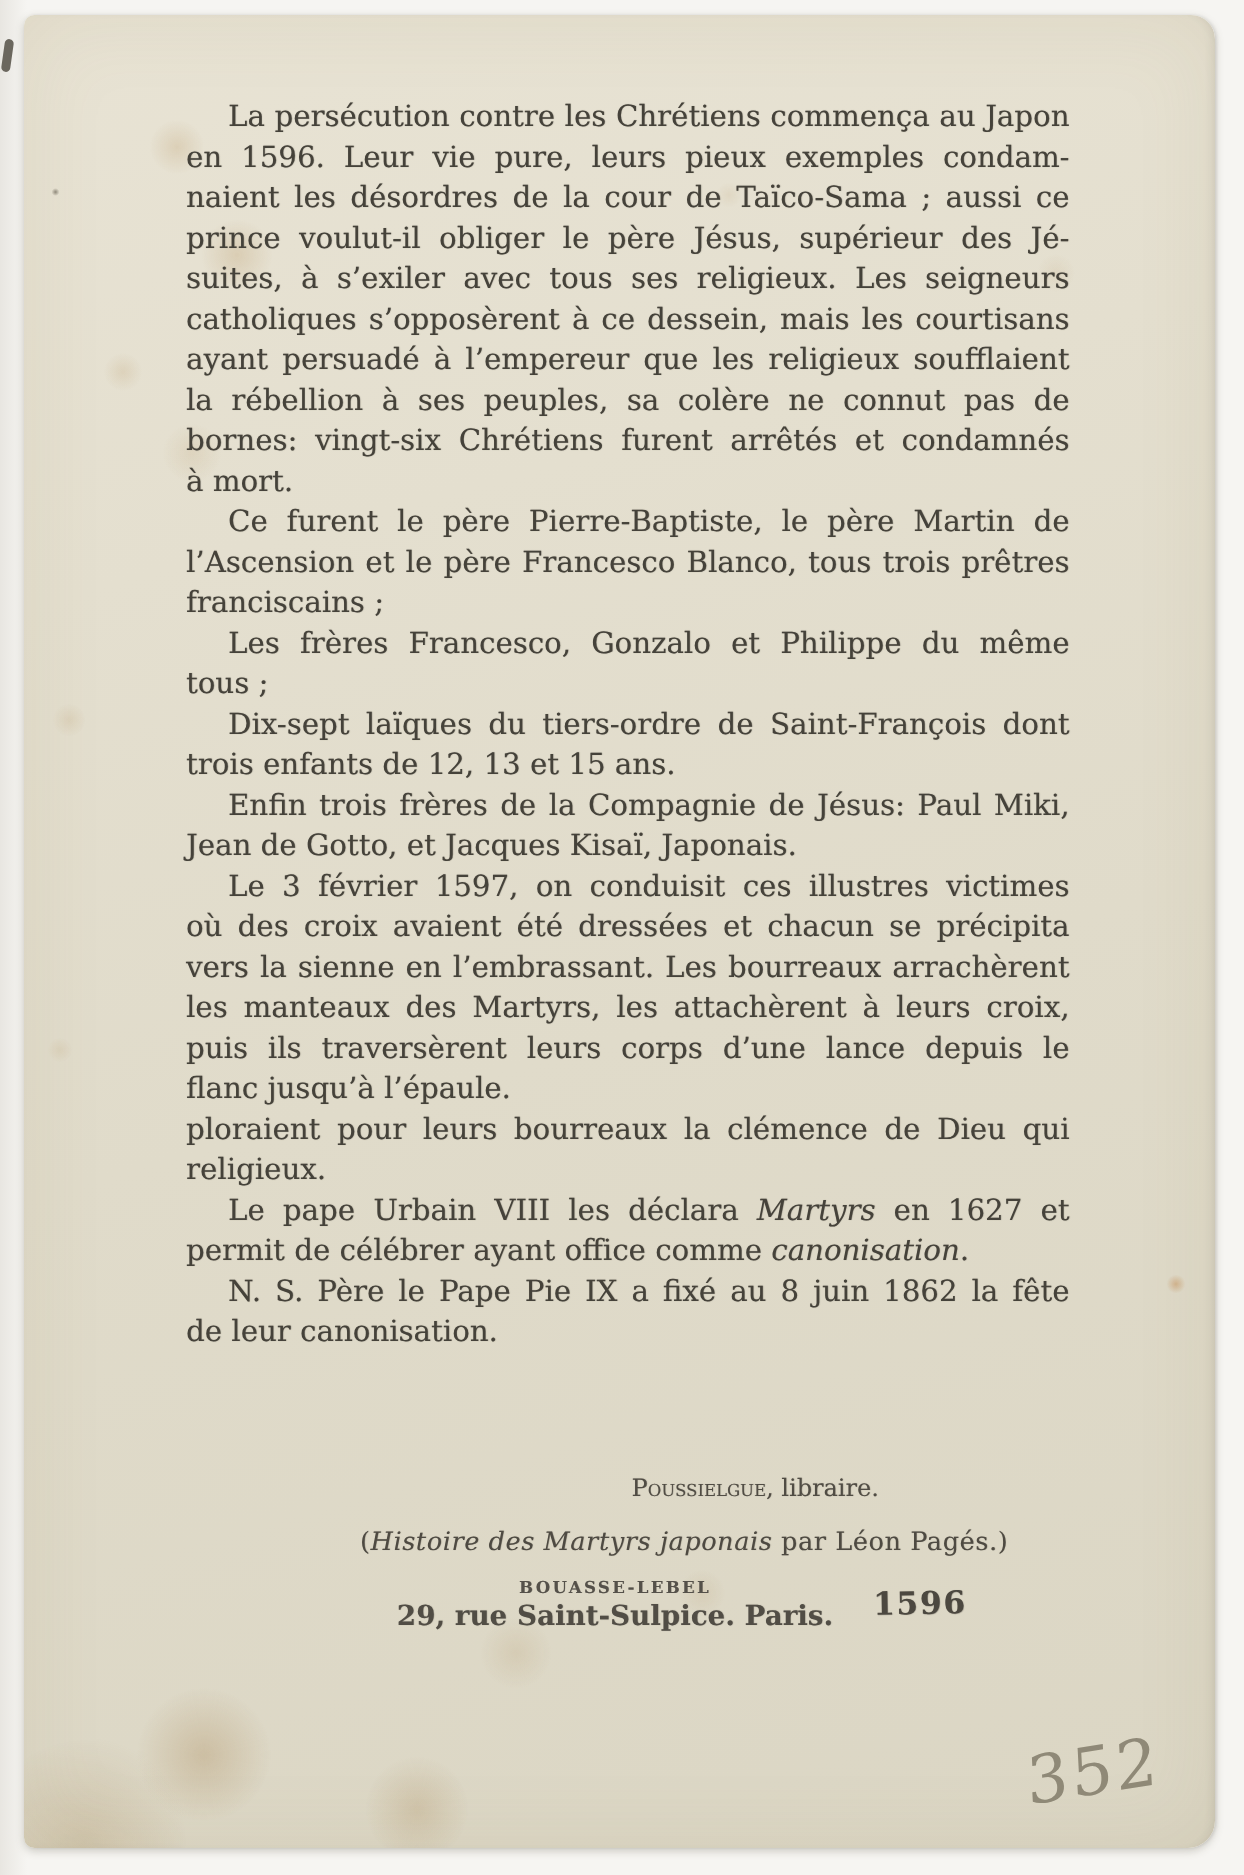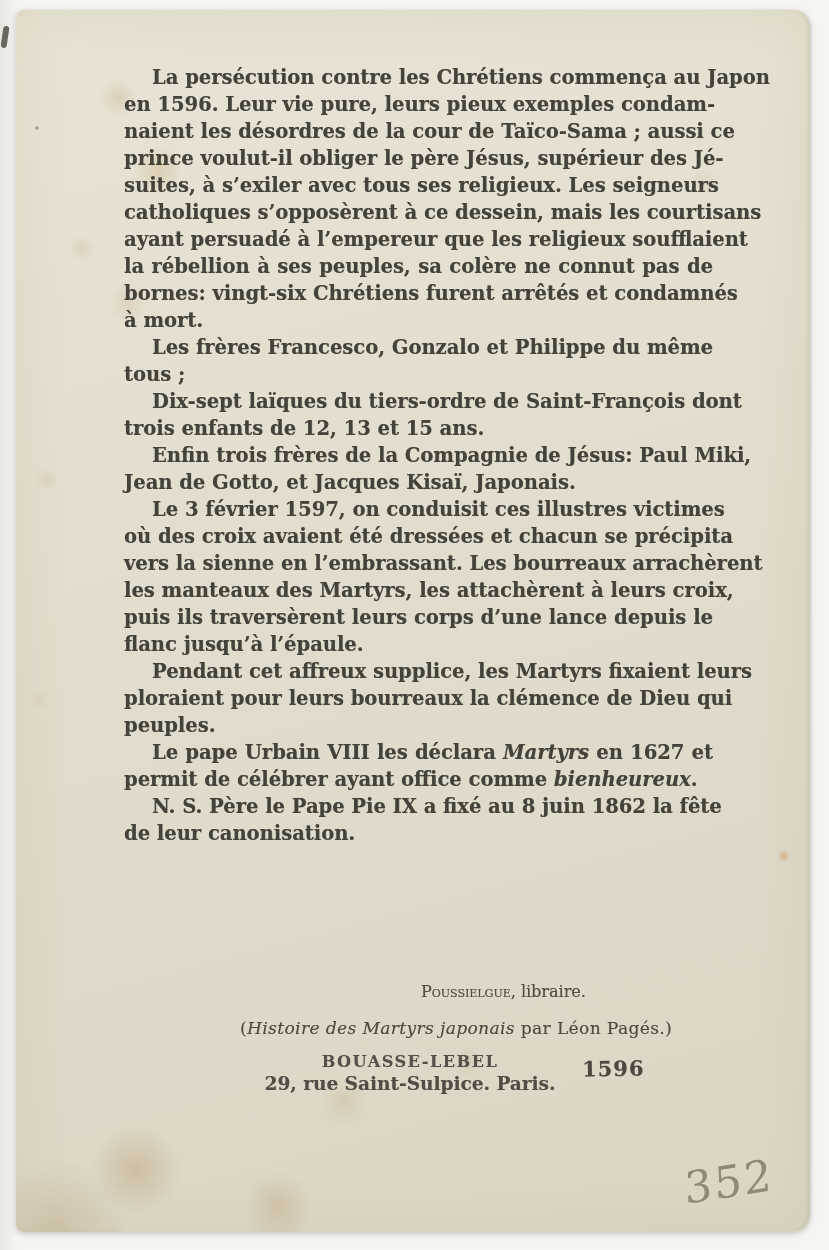--- a/index.html
+++ b/index.html
@@ -35,36 +35,35 @@
       radial-gradient(circle 9px  at 768px 846px, rgba(185,115,45,.38), transparent 70%),
       radial-gradient(circle 18px at 688px 172px, rgba(176,136,76,.10), transparent 70%),
       radial-gradient(circle 12px at 470px 120px, rgba(176,136,76,.10), transparent 70%),
       radial-gradient(circle 4px  at 21px 118px,  rgba(70,64,52,.55),   transparent 65%),
       radial-gradient(circle 100px at 40px 1218px,rgba(150,112,58,.18), transparent 70%);
   }
   .body{
     position:absolute;left:108px;top:54px;width:589px;
     font-size:19.5px;color:#45423a;
     text-shadow:0.3px 0.3px 0.6px rgba(62,58,48,.45);
-    font-weight:bold;
   }
   .para{margin:0;}
   .line{height:27px;line-height:27px;text-align:justify;text-align-last:justify;
     box-sizing:border-box;white-space:nowrap;}
   .line.first{padding-left:28px;}
   .line.last{text-align-last:left;}
   .it{font-style:italic;}
   .sc{font-variant:small-caps;}
   .credits1{position:absolute;left:224px;top:976px;font-size:17px;color:#4e4a42;
     letter-spacing:.4px;text-shadow:0.3px 0.3px 0.5px rgba(62,58,48,.4);margin-top:32px;}
   .credits2{position:absolute;left:405px;top:972px;font-size:16px;color:#504c44;
     text-shadow:0.3px 0.3px 0.5px rgba(62,58,48,.4);}
   .imprint{position:absolute;left:174px;top:1042px;width:440px;text-align:center;
     color:#55514a;}
-  .imprint-name{font-size:16px;font-weight:bold;letter-spacing:1.6px;
+  .imprint-name{font-size:11px;font-weight:bold;letter-spacing:1.6px;
     text-shadow:0.3px 0.3px 0.4px rgba(70,66,58,.4);text-align:center;}
   .imprint-addr{font-size:18.5px;font-weight:bold;margin-top:2px;color:#514d45;
     text-shadow:0.3px 0.3px 0.6px rgba(70,66,58,.4);}
   .imprint-no{position:absolute;left:566px;top:1046px;font-size:21px;font-weight:bold;
     color:#4c4840;letter-spacing:1px;transform:rotate(-1deg);
     text-shadow:0.3px 0.3px 0.6px rgba(70,66,58,.4);}
   .hand{position:absolute;left:668px;top:1146px;font-size:44px;color:#87816f;
     font-family:"DejaVu Serif", serif;
     transform:rotate(-9deg) skewX(-6deg);letter-spacing:2px;opacity:.9;}
 </style>
@@ -85,47 +84,51 @@
           <div class="line"><span class="seg">naient les désordres de la cour de Taïco-Sama ; aussi ce</span></div>
           <div class="line"><span class="seg">prince voulut-il obliger le père Jésus, supérieur des Jé-</span></div>
           <div class="line"><span class="seg">suites, à s’exiler avec tous ses religieux. Les seigneurs</span></div>
           <div class="line"><span class="seg">catholiques s’opposèrent à ce dessein, mais les courtisans</span></div>
           <div class="line"><span class="seg">ayant persuadé à l’empereur que les religieux soufflaient</span></div>
           <div class="line"><span class="seg">la rébellion à ses peuples, sa colère ne connut pas de</span></div>
           <div class="line"><span class="seg">bornes: vingt-six Chrétiens furent arrêtés et condamnés</span></div>
           <div class="line last"><span class="seg">à mort.</span></div>
         </div>
         <div class="para">
+          <div class="line first"><span class="seg">Ce furent le père Pierre-Baptiste, le père Martin de</span></div>
+          <div class="line"><span class="seg">l’Ascension et le père Francesco Blanco, tous trois prêtres</span></div>
+          <div class="line last"><span class="seg">franciscains ;</span></div>
+        </div>
+        <div class="para">
           <div class="line first"><span class="seg">Les frères Francesco, Gonzalo et Philippe du même</span></div>
           <div class="line last"><span class="seg">tous ;</span></div>
         </div>
         <div class="para">
           <div class="line first"><span class="seg">Dix-sept laïques du tiers-ordre de Saint-François dont</span></div>
           <div class="line last"><span class="seg">trois enfants de 12, 13 et 15 ans.</span></div>
         </div>
         <div class="para">
           <div class="line first"><span class="seg">Enfin trois frères de la Compagnie de Jésus: Paul Miki,</span></div>
           <div class="line last"><span class="seg">Jean de Gotto, et Jacques Kisaï, Japonais.</span></div>
         </div>
         <div class="para">
           <div class="line first"><span class="seg">Le 3 février 1597, on conduisit ces illustres victimes</span></div>
           <div class="line"><span class="seg">où des croix avaient été dressées et chacun se précipita</span></div>
           <div class="line"><span class="seg">vers la sienne en l’embrassant. Les bourreaux arrachèrent</span></div>
           <div class="line"><span class="seg">les manteaux des Martyrs, les attachèrent à leurs croix,</span></div>
           <div class="line"><span class="seg">puis ils traversèrent leurs corps d’une lance depuis le</span></div>
           <div class="line last"><span class="seg">flanc jusqu’à l’épaule.</span></div>
         </div>
         <div class="para">
-          <div class="line first"><span class="seg">Pendant cet affreux supplice, les Martyrs fixaient leurs</span></div>
           <div class="line"><span class="seg">ploraient pour leurs bourreaux la clémence de Dieu qui</span></div>
-          <div class="line last"><span class="seg">peuples.</span></div>
+          <div class="line last"><span class="seg">religieux.</span></div>
         </div>
         <div class="para">
           <div class="line first"><span class="seg">Le pape Urbain VIII les déclara </span><span class="seg it">Martyrs</span><span class="seg"> en 1627 et</span></div>
-          <div class="line last"><span class="seg">permit de célébrer ayant office comme </span><span class="seg it">bienheureux</span><span class="seg">.</span></div>
+          <div class="line last"><span class="seg">permit de célébrer ayant office comme </span><span class="seg it">canonisation</span><span class="seg">.</span></div>
         </div>
         <div class="para">
           <div class="line first"><span class="seg">N. S. Père le Pape Pie IX a fixé au 8 juin 1862 la fête</span></div>
           <div class="line last"><span class="seg">de leur canonisation.</span></div>
         </div>
       </div>
 
     <div class="credits1"><span>(</span><span class="it">Histoire des Martyrs japonais</span><span> par Léon Pagés.)</span></div>
 
     <div class="credits2"><span class="sc">Poussielgue,</span><span> libraire.</span></div>

